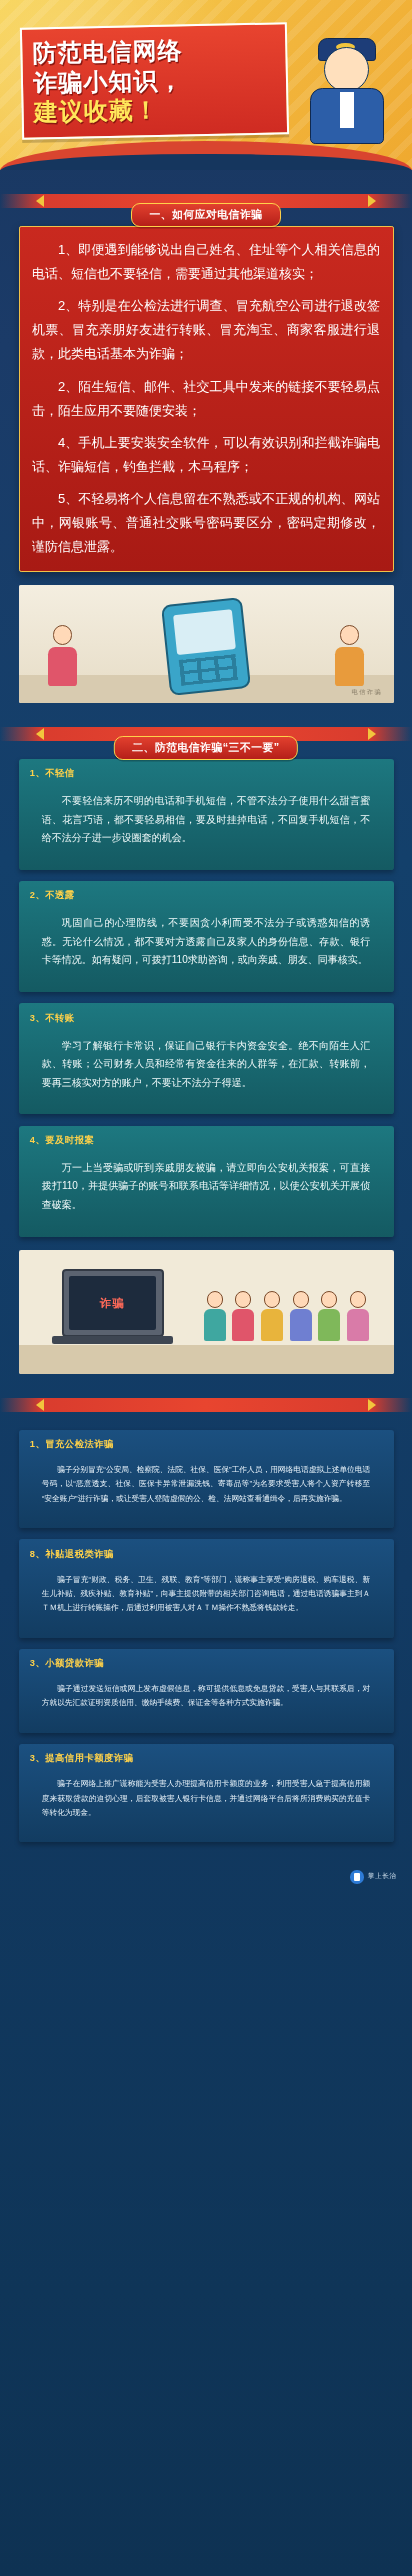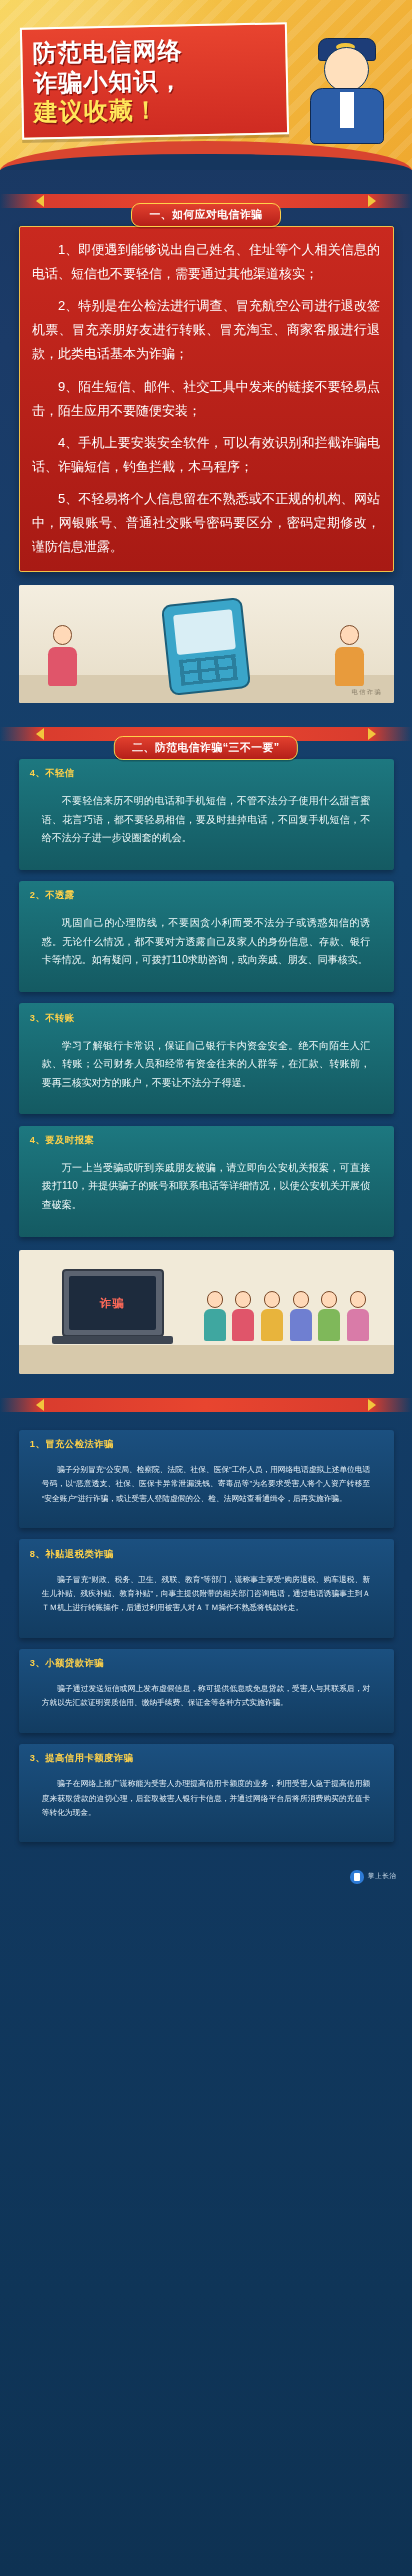--- a/index.html
+++ b/index.html
@@ -292,21 +292,21 @@
     <div class="notch-l"></div>
     <div class="notch-r"></div>
     <div class="band-plate">
       <span>一、如何应对电信诈骗</span>
     </div>
   </div>
 
   <div class="red-box">
     <p>1、即便遇到能够说出自己姓名、住址等个人相关信息的电话、短信也不要轻信，需要通过其他渠道核实；</p>
     <p>2、特别是在公检法进行调查、冒充航空公司进行退改签机票、冒充亲朋好友进行转账、冒充淘宝、商家客服进行退款，此类电话基本为诈骗；</p>
-    <p>9、陌生短信、邮件、社交工具中发来的链接不要轻易点击，陌生应用不要随便安装；</p>
+    <p>2、陌生短信、邮件、社交工具中发来的链接不要轻易点击，陌生应用不要随便安装；</p>
     <p>4、手机上要安装安全软件，可以有效识别和拦截诈骗电话、诈骗短信，钓鱼拦截，木马程序；</p>
     <p>5、不轻易将个人信息留在不熟悉或不正规的机构、网站中，网银账号、普通社交账号密码要区分，密码定期修改，谨防信息泄露。</p>
   </div>
 
   <div class="illus">
     <div class="sky"></div>
     <div class="ground"></div>
     <div class="person p-left">
       <div class="head"></div>
       <div class="body"></div>
@@ -325,21 +325,21 @@
   <div class="section-band">
     <div class="band-bg"></div>
     <div class="notch-l"></div>
     <div class="notch-r"></div>
     <div class="band-plate">
       <span>二、防范电信诈骗“三不一要”</span>
     </div>
   </div>
 
   <div class="tcard">
-    <h3>4、不轻信</h3>
+    <h3>1、不轻信</h3>
     <p>不要轻信来历不明的电话和手机短信，不管不法分子使用什么甜言蜜语、花言巧语，都不要轻易相信，要及时挂掉电话，不回复手机短信，不给不法分子进一步设圈套的机会。</p>
   </div>
   <div class="tcard">
     <h3>2、不透露</h3>
     <p>巩固自己的心理防线，不要因贪小利而受不法分子或诱惑知信的诱惑。无论什么情况，都不要对方透露自己及家人的身份信息、存款、银行卡等情况。如有疑问，可拨打110求助咨询，或向亲戚、朋友、同事核实。</p>
   </div>
   <div class="tcard">
     <h3>3、不转账</h3>
     <p>学习了解银行卡常识，保证自己银行卡内资金安全。绝不向陌生人汇款、转账；公司财务人员和经常有资金往来的人群等，在汇款、转账前，要再三核实对方的账户，不要让不法分子得逞。</p>
   </div>

